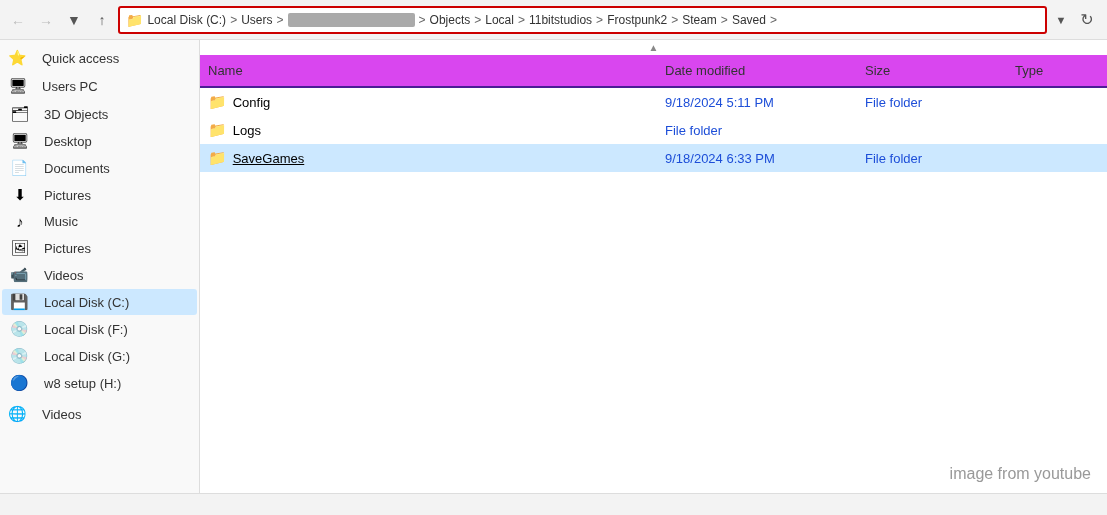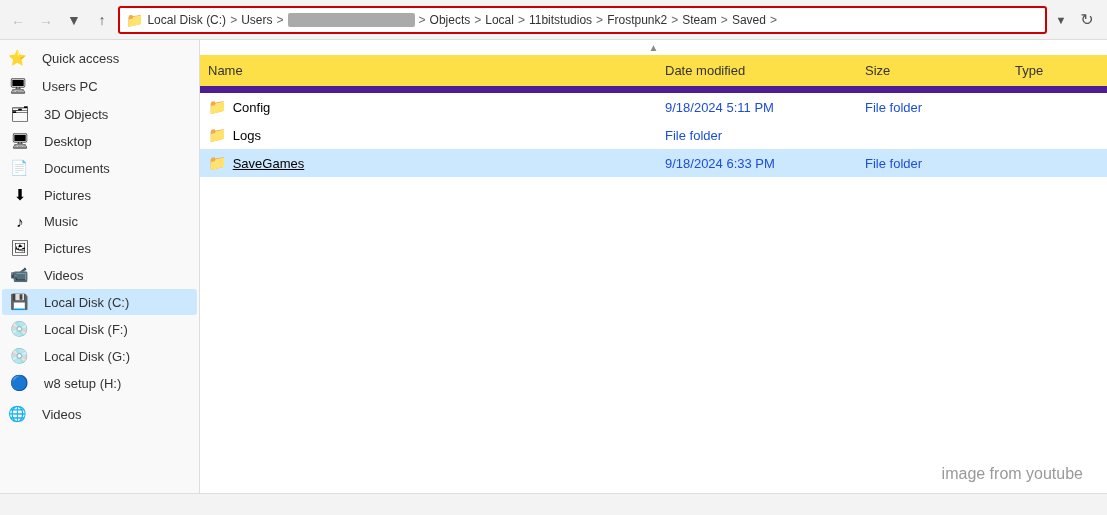--- a/index.html
+++ b/index.html
@@ -173,23 +173,23 @@
       justify-content: center;
       padding: 2px;
       cursor: pointer;
       color: #888;
       font-size: 10px;
     }
 
     .column-header {
       display: grid;
       grid-template-columns: 1fr 200px 150px 100px;
-      border-bottom: 7px solid #4c1d95;
+      border-bottom: 2px solid #4c1d95;
       padding: 4px 0;
-      background: #fde047;
+      background: #d946ef;
     }
     .col-header-cell {
       padding: 4px 8px;
       font-size: 13px;
       color: #333;
       font-weight: normal;
       cursor: pointer;
     }
 
     .file-list {
@@ -222,21 +222,21 @@
     .file-folder-blue { color: #4a90d9; }
     .file-cell {
       padding: 2px 8px;
       font-size: 13px;
       color: #1d4ed8;
     }
 
     .watermark {
       position: absolute;
       bottom: 10px;
-      right: 24px;
+      right: 16px;
       color: #999;
       font-size: 16px;
     }
 
     .status-bar {
       height: 22px;
       background: #f3f3f3;
       border-top: 1px solid #ddd;
       display: flex;
       align-items: center;

